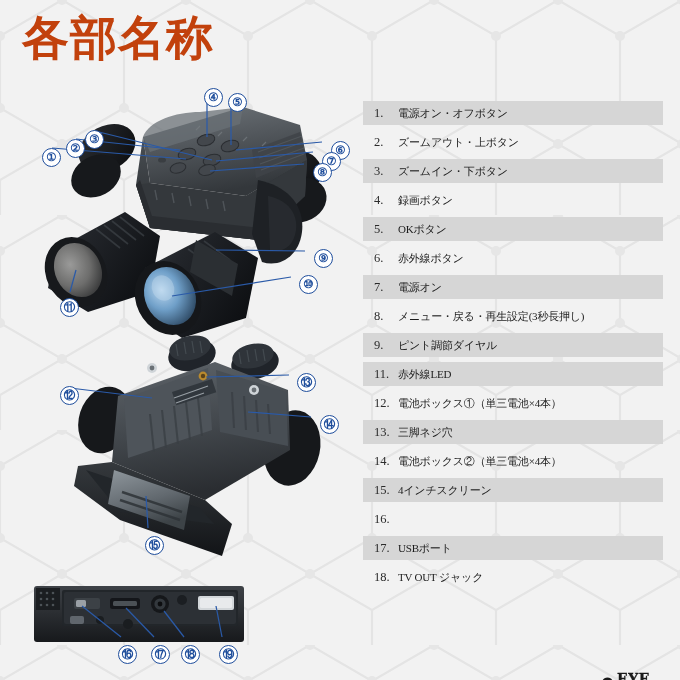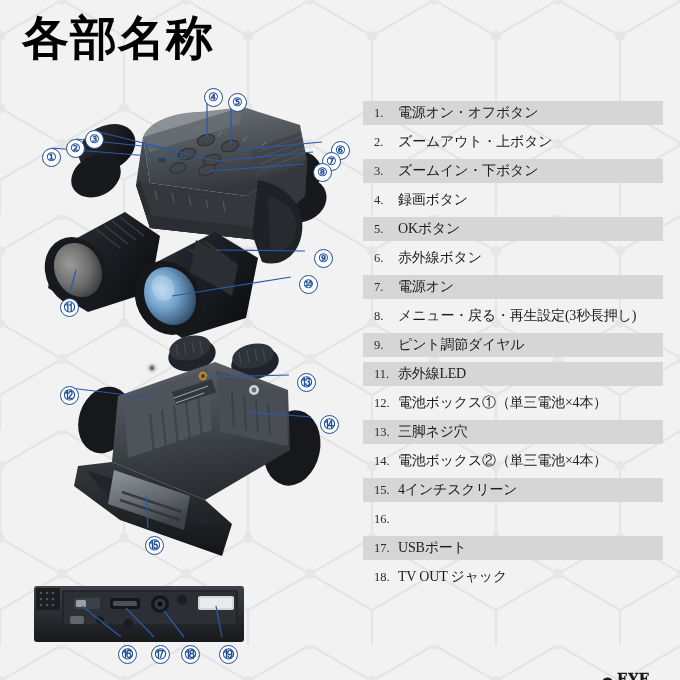--- a/index.html
+++ b/index.html
@@ -25,21 +25,21 @@
 
   
   #page-title {
     position: absolute;
     left: 22px;
     top: 14px;
     font-size: 47px;
     line-height: 1;
     font-weight: bold;
     letter-spacing: 1px;
-    color: #000000;
+    color: #c2410c;
     font-family: "DejaVu Serif", "Liberation Serif", serif;
     z-index: 5;
     white-space: nowrap;
   }
 
   
   #parts-list {
     position: absolute;
     left: 363px;
     top: 101px;
@@ -59,21 +59,21 @@
     background: #d6d6d6;
   }
   .row-num {
     width: 24px;
     flex: 0 0 24px;
     font-size: 12.5px;
     color: #2b2b2b;
     text-align: left;
   }
   .row-label {
-    font-size: 14px;
+    font-size: 11px;
     color: #1c1c1c;
     white-space: nowrap;
     letter-spacing: -0.2px;
   }
 
   
   #brand-logo {
     position: absolute;
     left: 524px;
     top: 655px;

